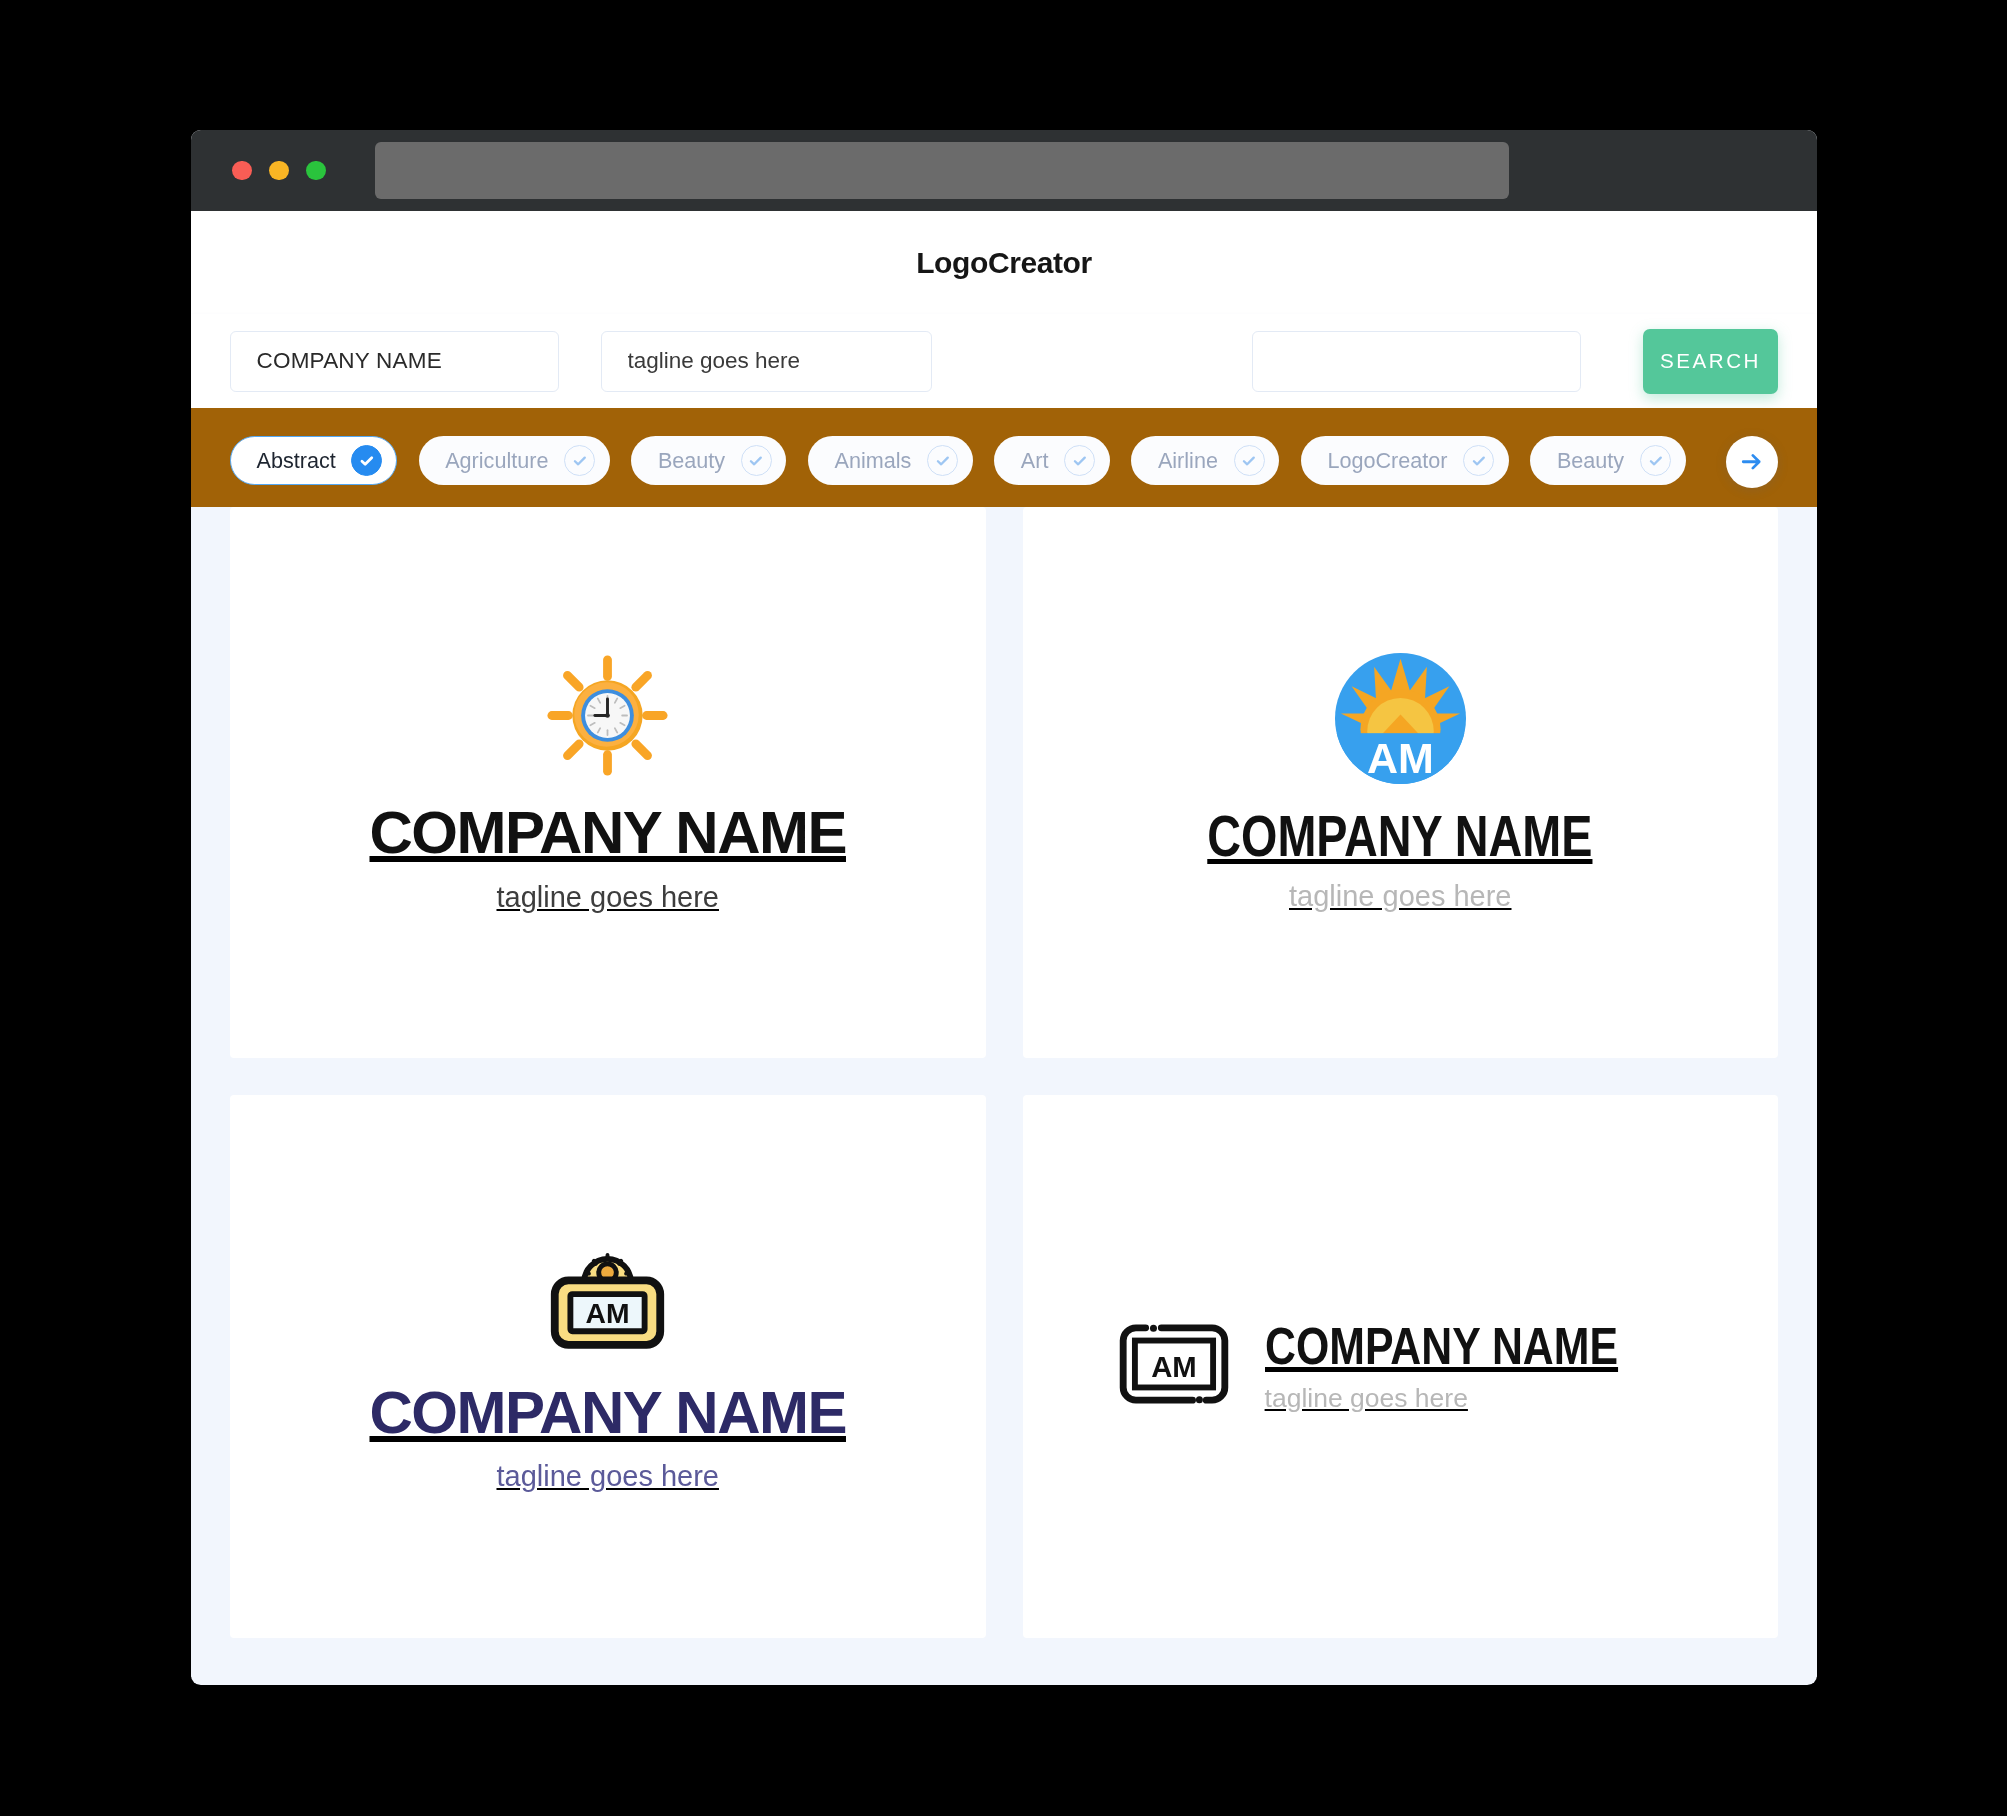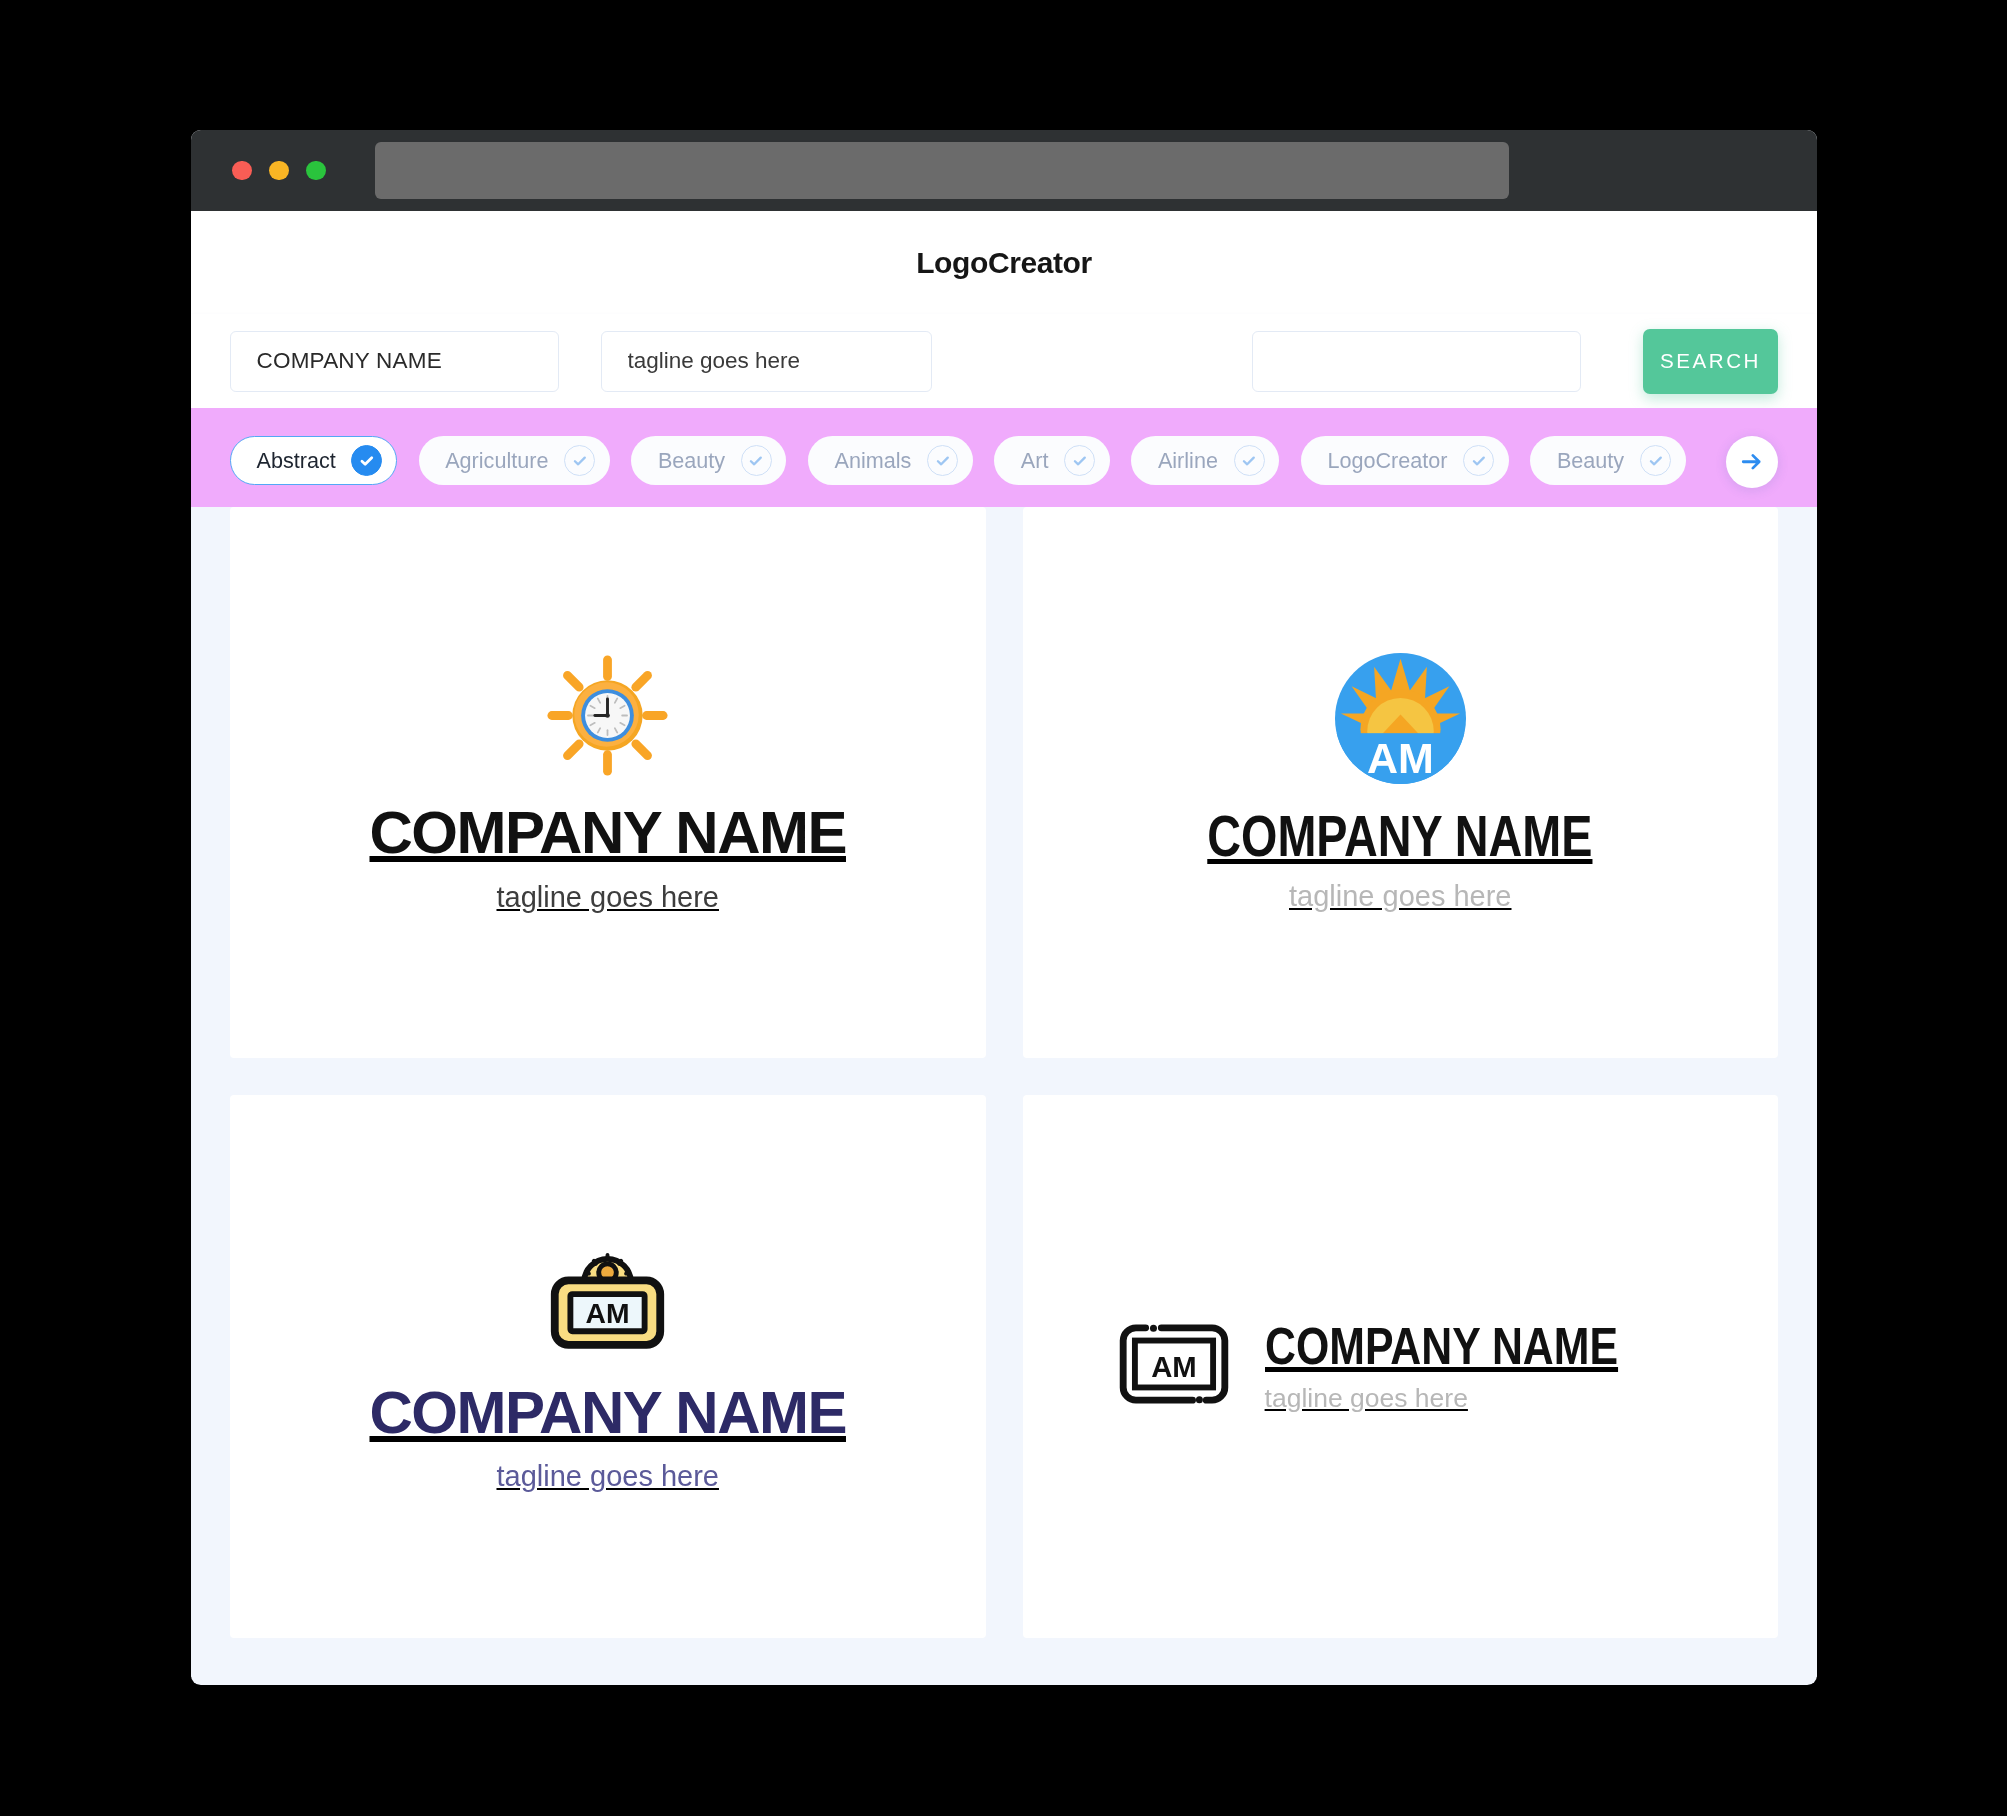--- a/index.html
+++ b/index.html
@@ -105,21 +105,21 @@
     color: #ffffff;
     font-size: 20.6px;
     letter-spacing: 2.5px;
     font-family: "Liberation Sans", sans-serif;
     cursor: pointer;
     box-shadow: 0 4.9px 13.7px rgba(84,199,154,0.35);
   }
 
   
   .chips-row {
-    background: #f0abfc;
+    background: #a16207;
     padding: 28px 39px 21.6px 39px;
     display: flex;
     align-items: center;
     position: relative;
     overflow: hidden;
   }
   .chip {
     height: 49px;
     border-radius: 24.5px;
     background: #fbfcfe;

